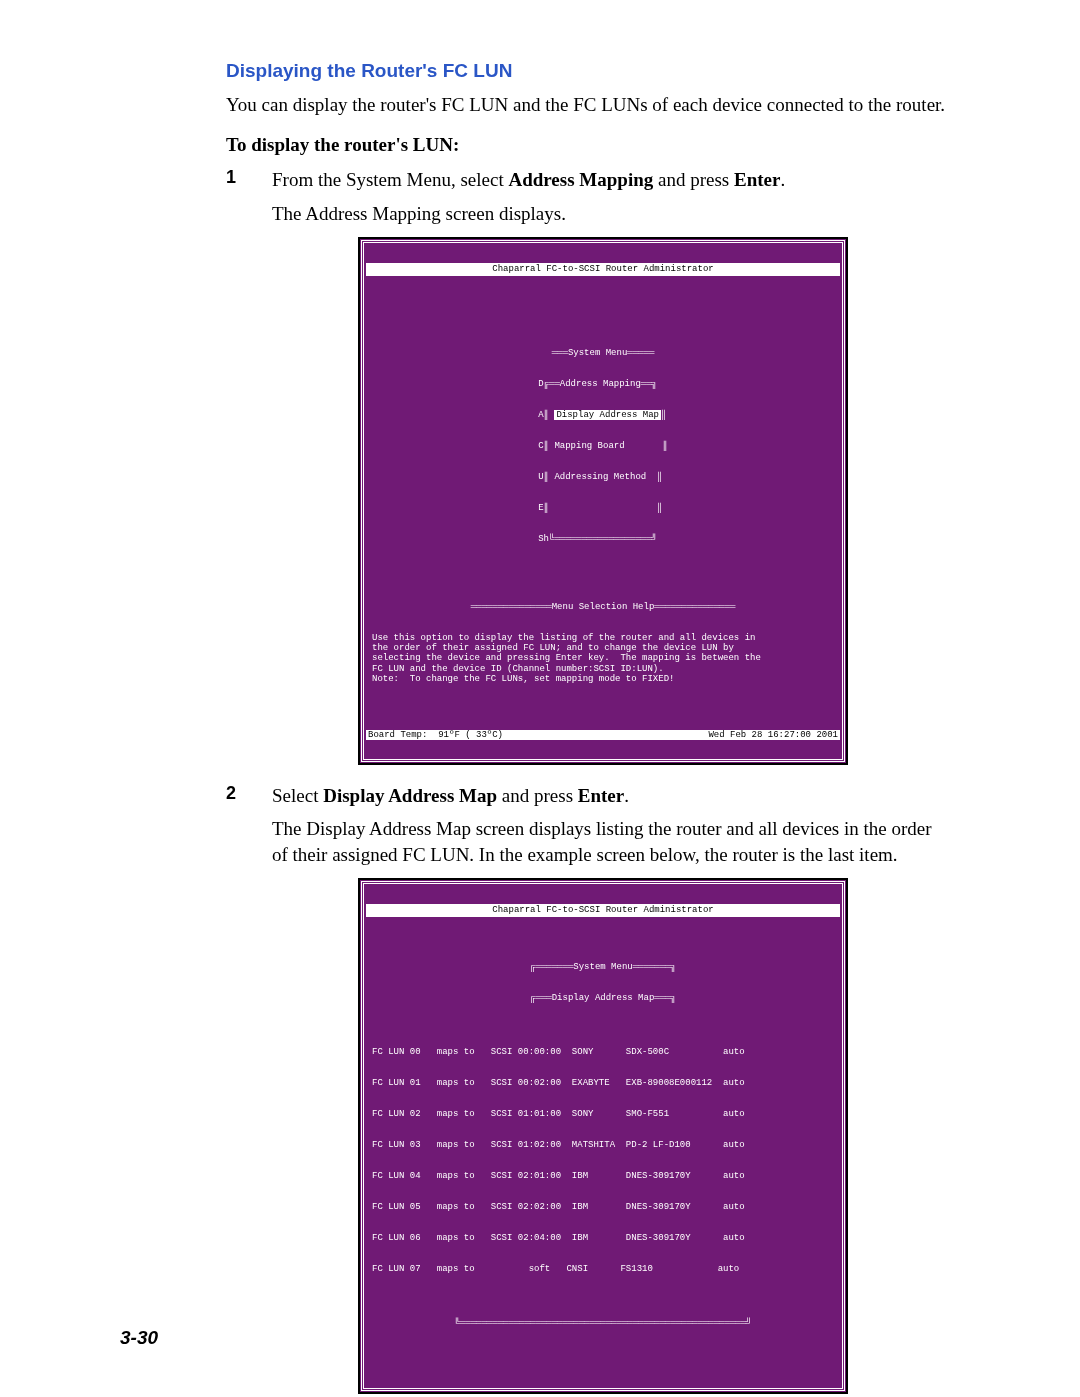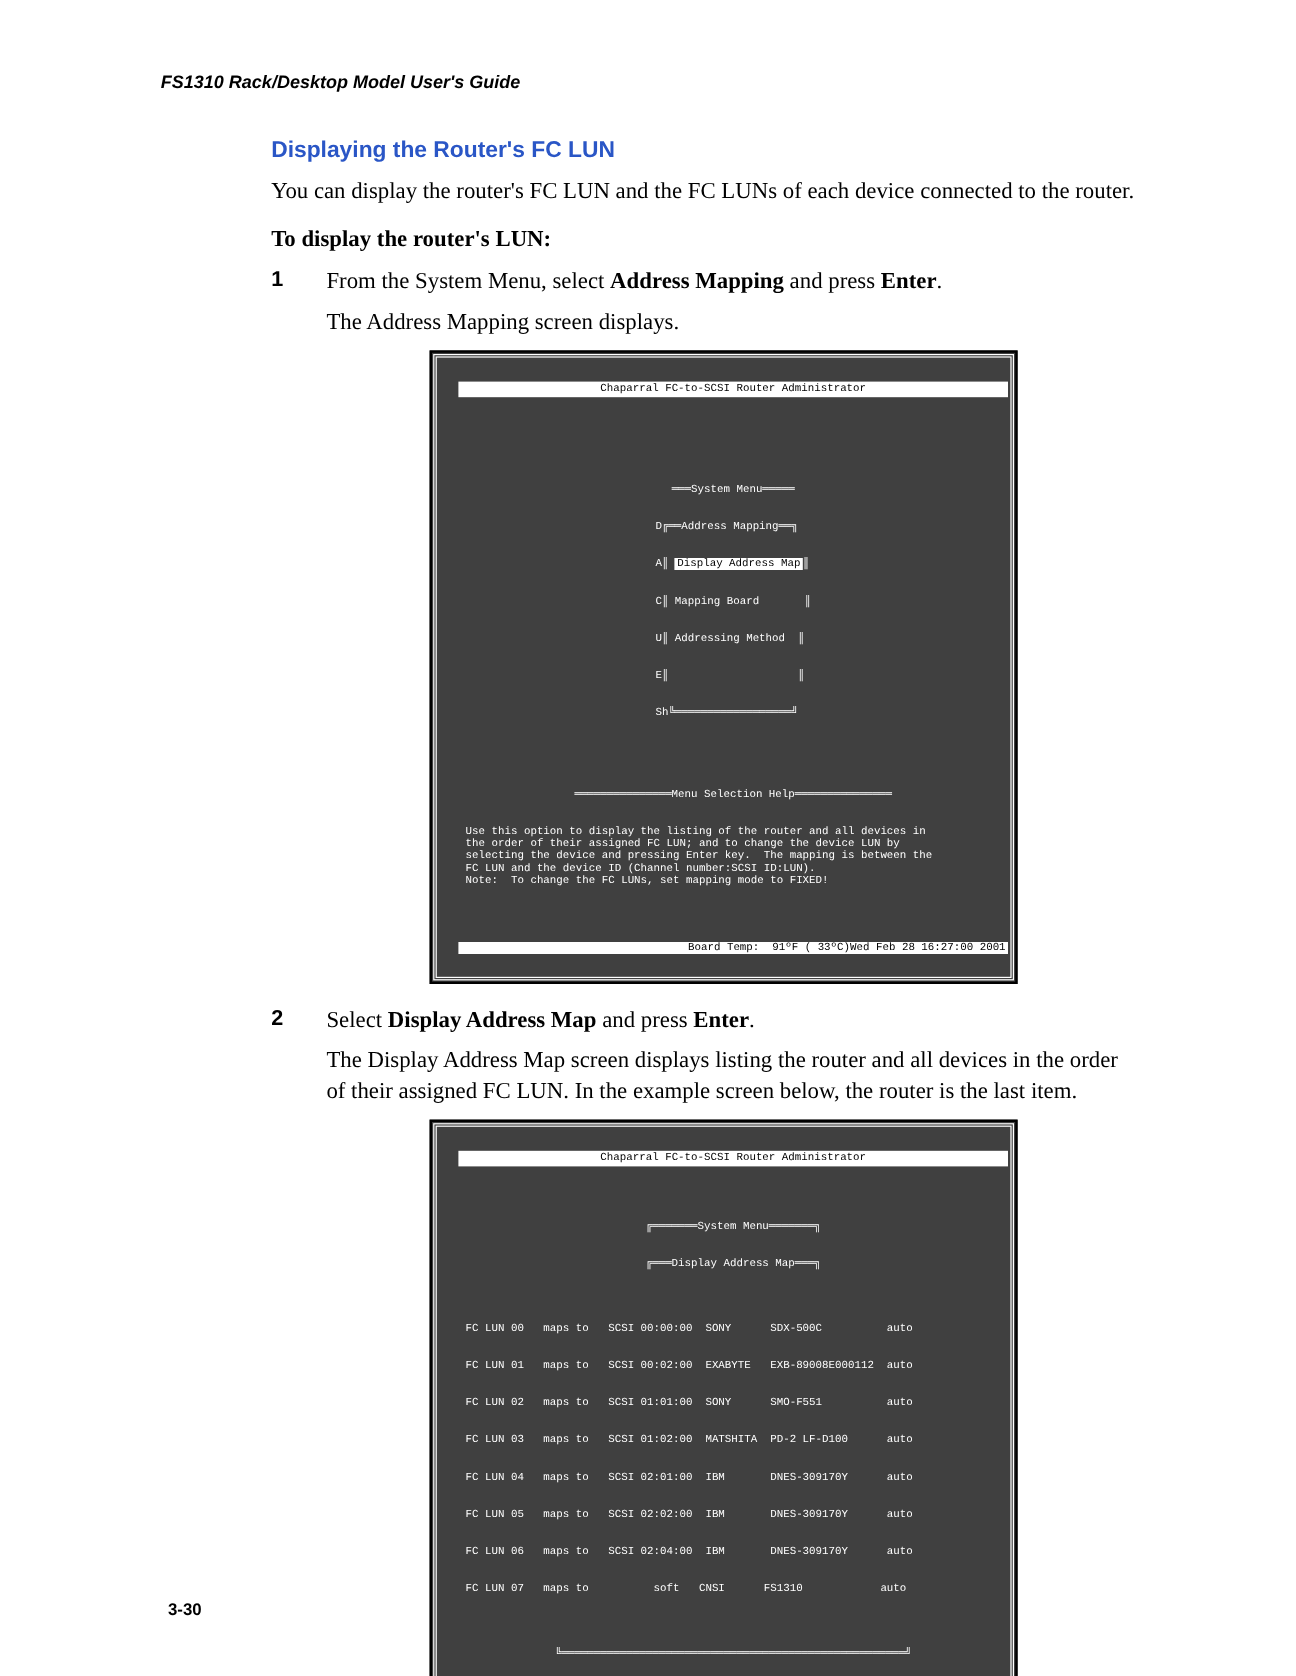--- a/index.html
+++ b/index.html
@@ -43,74 +43,74 @@
     position: absolute; left: 0; top: 0;
     font-family: Arial, Helvetica, sans-serif;
     font-weight: bold; font-size: 18px;
   }
   .step-body p { margin: 2px 0 8px 12px; }
   b { font-weight: bold; }
   
   .term {
     width: 490px;
     margin: 10px auto 18px auto;
-    background: #404040;
+    background: #701a75;
     color: #fff;
     font-family: "Courier New", Courier, monospace;
     font-size: 9px;
     line-height: 1.15;
-    padding: 4px 4px 2px 20px;
+    padding: 4px 4px 2px 4px;
     box-sizing: border-box;
     white-space: pre;
     border: 2px solid #000;
     outline: 3px double #fff;
     outline-offset: -6px;
   }
   .term .title-row {
     background: #fff; color: #000;
     text-align: center;
     margin: 0 2px 4px 2px;
     padding: 1px 0;
   }
   .term .body {
     padding: 0 4px;
   }
   .term .footer-row {
-    display: flex; justify-content: flex-end;
+    display: flex; justify-content: space-between;
     background: #fff; color: #000;
     margin: 4px 2px 0 2px;
     padding: 0 2px;
   }
   .menu-box {
     margin: 6px auto;
     width: max-content;
     text-align: left;
   }
   .menu-box .mb-title { text-align: center; }
   .menu-box .mb-row { white-space: pre; }
   .menu-box .hl { background: #fff; color: #000; padding: 0 2px; }
   .help-title { text-align: center; margin-top: 10px; }
   .help-body { margin: 0 4px; }
   .map-table { margin: 2px 4px; }
   .map-table div { white-space: pre; }
   .map-head { text-align: center; }
   .page-number {
     position: absolute;
     bottom: 48px;
-    left: 140px;
+    left: 120px;
     font-family: Arial, Helvetica, sans-serif;
     font-weight: bold;
-    font-size: 14px;
+    font-style: italic;
+    font-size: 19px;
   }
 </style>
 </head>
 <body>
 
 <div class="page">
-  <div class="running-header">FS1310 Rack/Desktop Model User's Guide</div>
 
   <div class="content">
     <h1 class="section-title">Displaying the Router's FC LUN</h1>
     <p>You can display the router's FC LUN and the FC LUNs of each device connected to the router.</p>
     <p class="sub-heading">To display the router's LUN:</p>
 
     <ol class="steps">
 
       <li>
         <span class="num">1</span>

